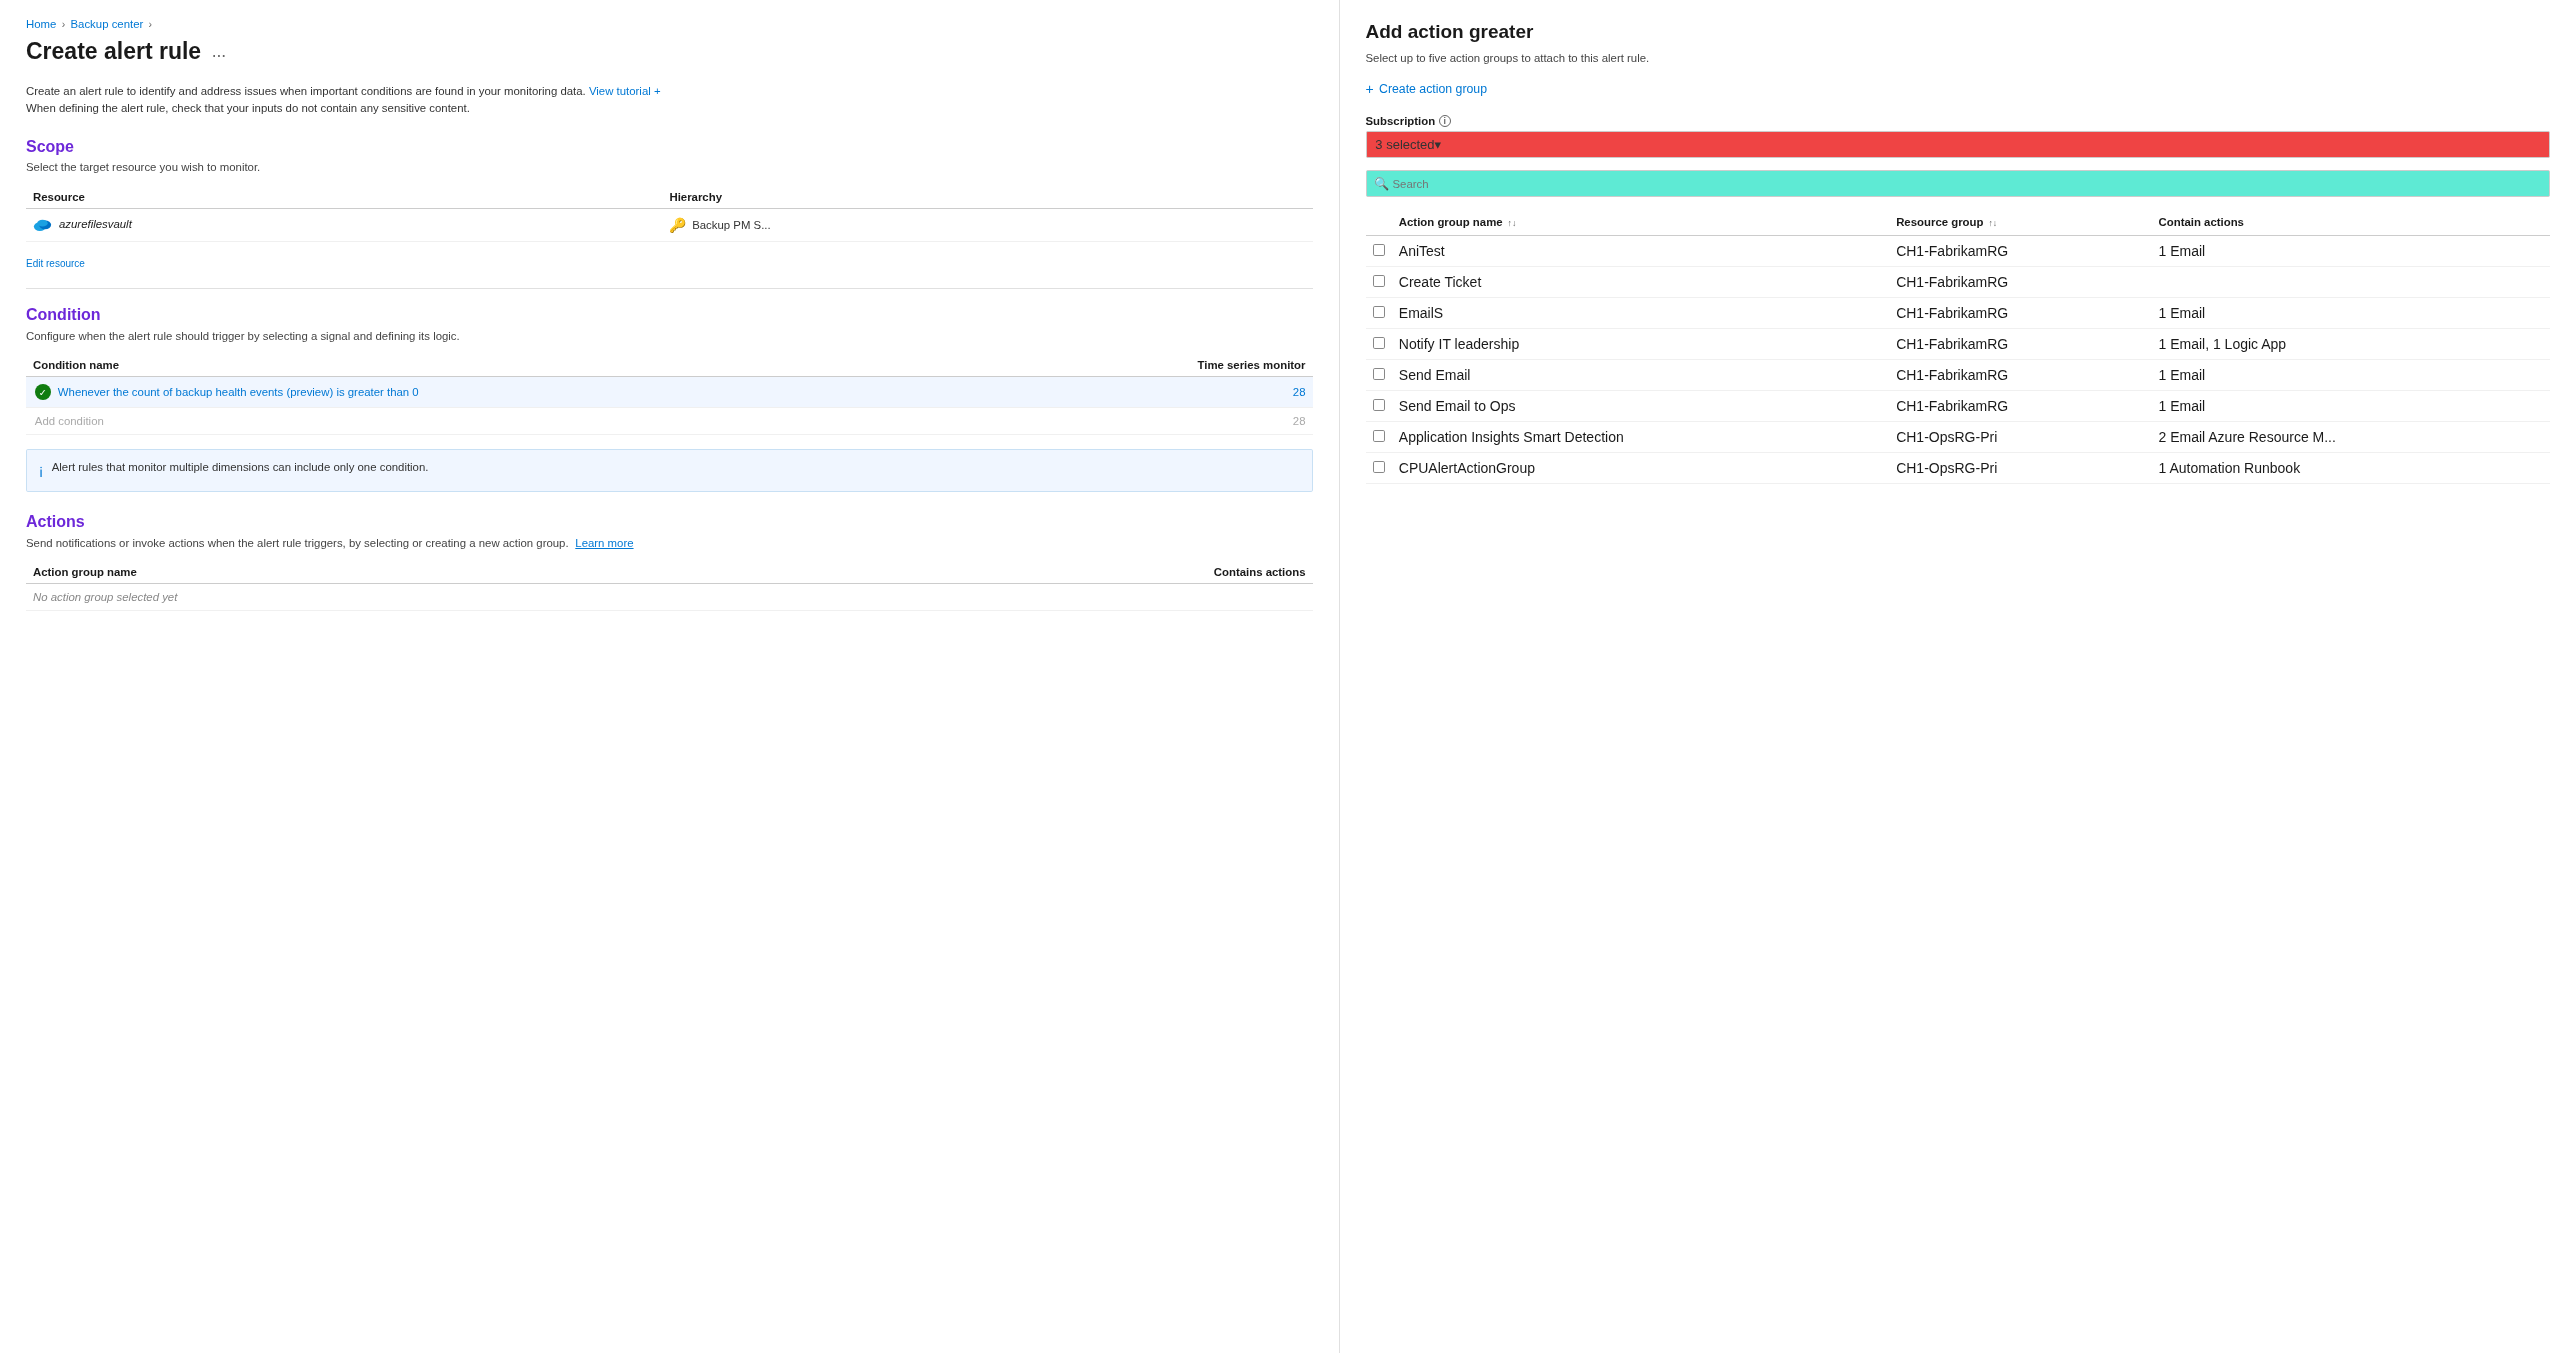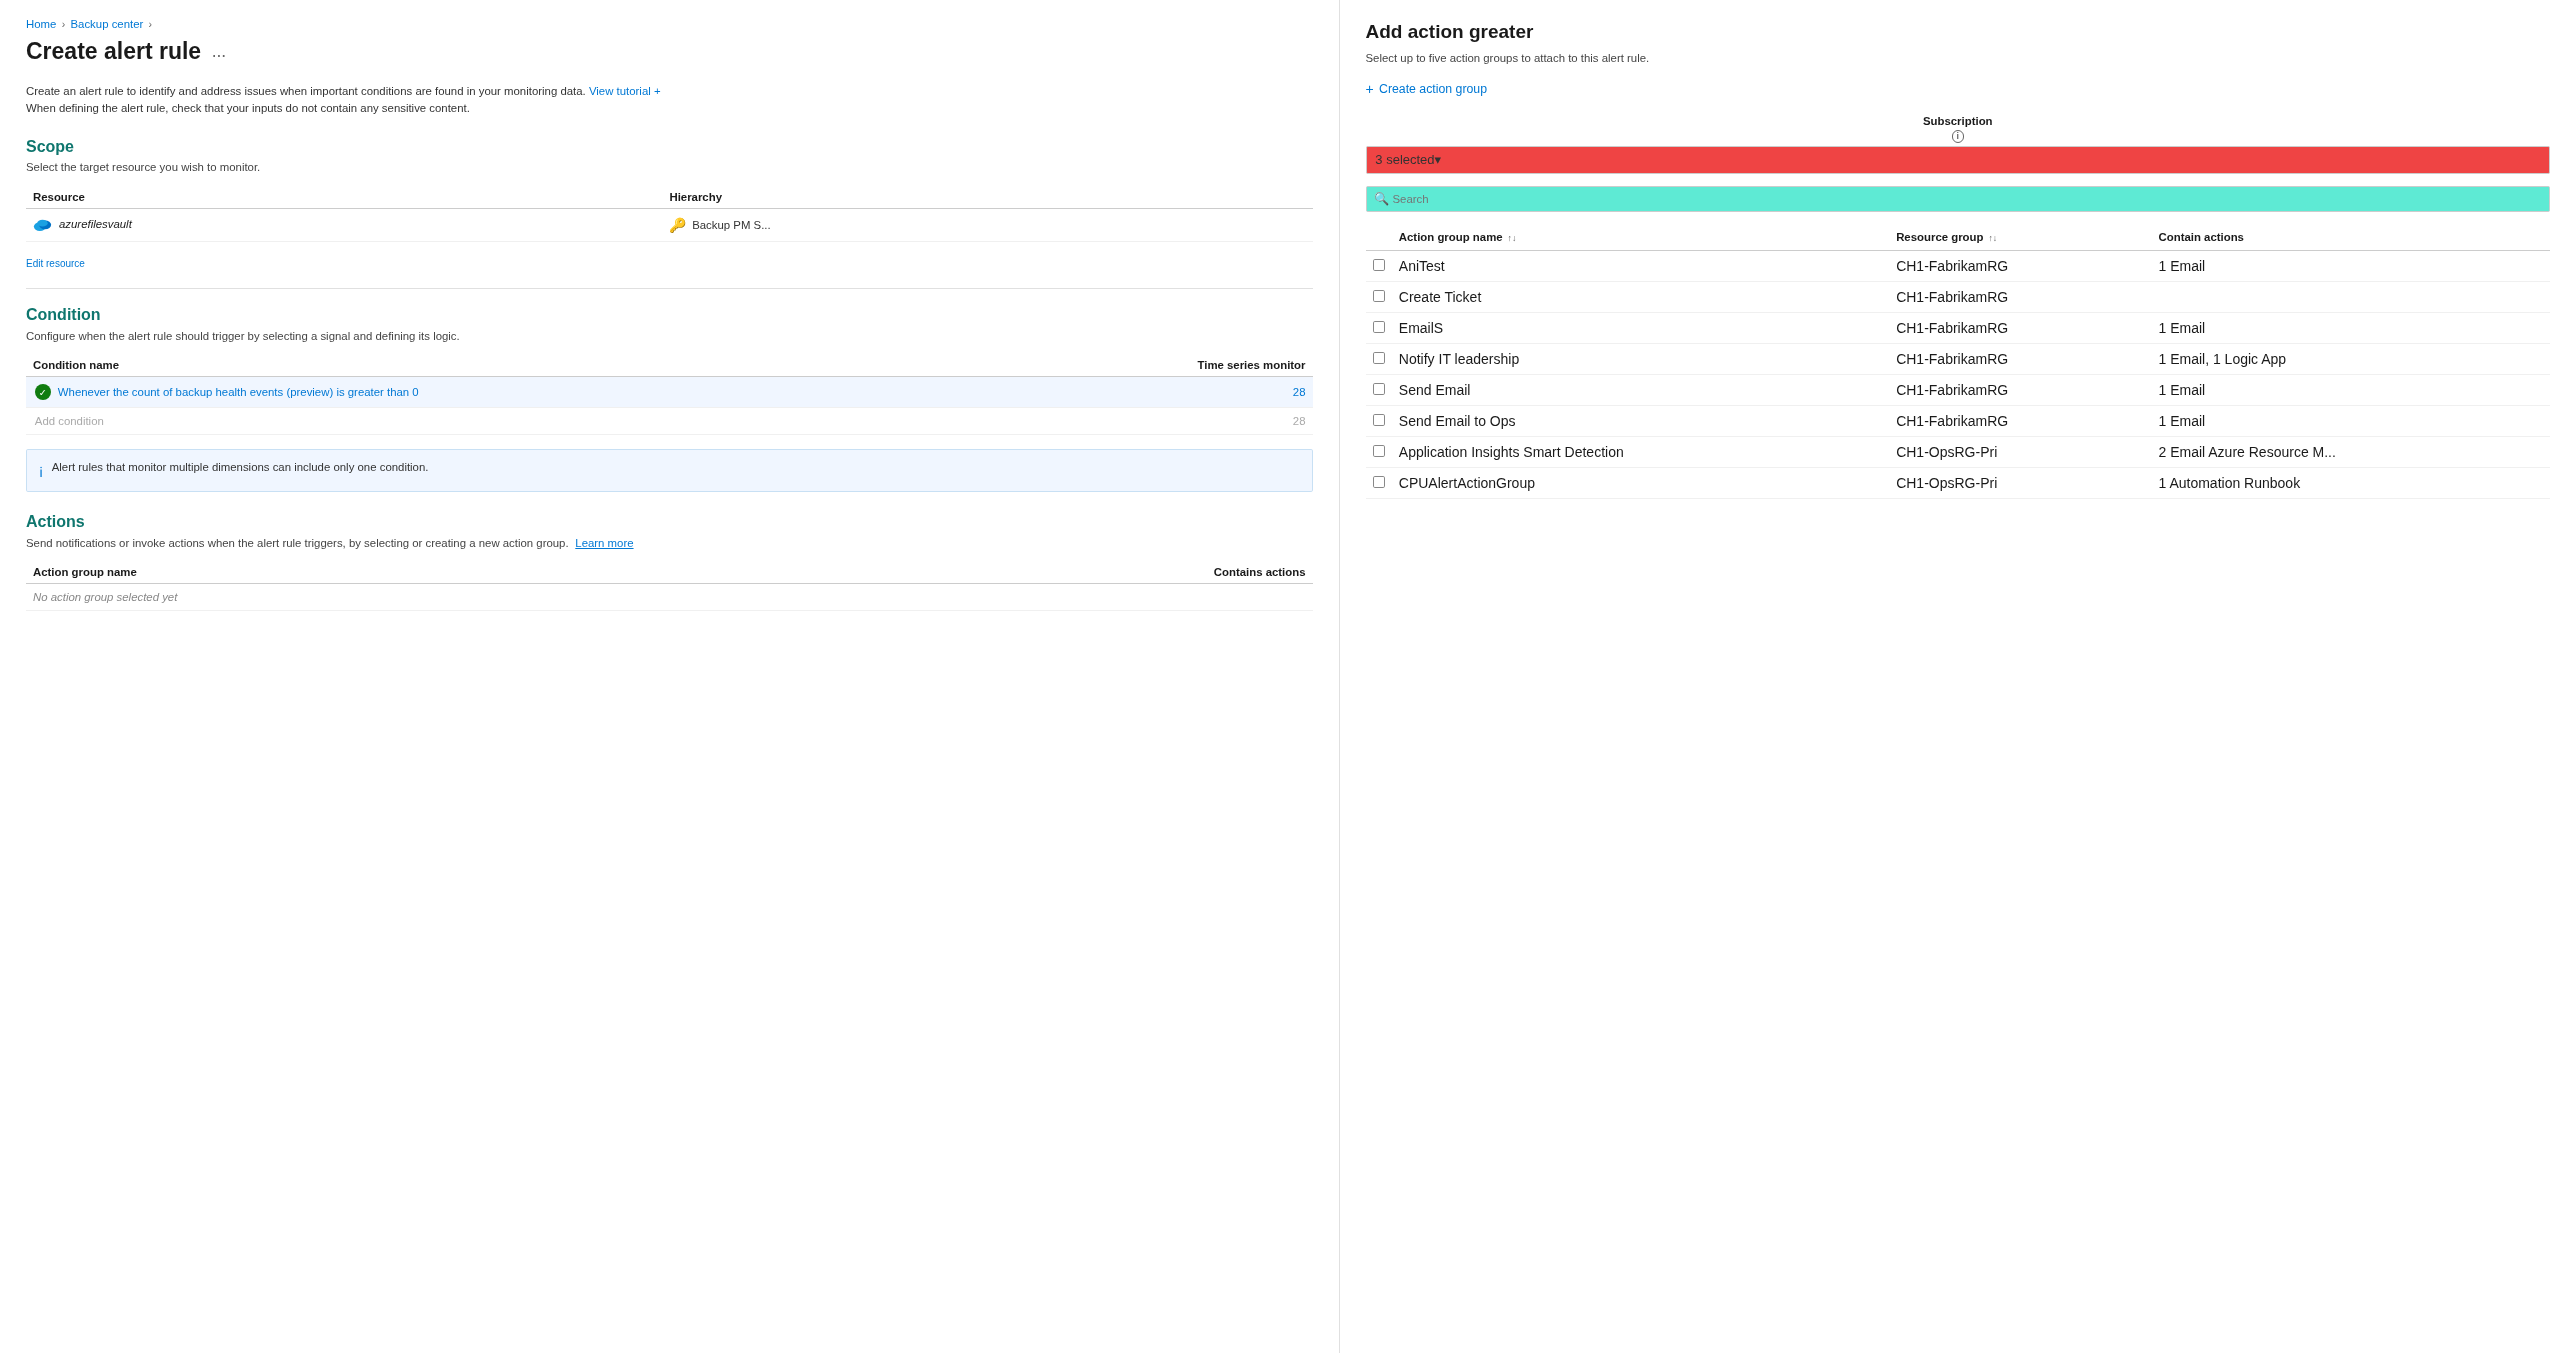--- a/index.html
+++ b/index.html
@@ -43,21 +43,21 @@
       margin-bottom: 21px;
       line-height: 1.5;
     }
     .intro-text a { color: #0078d4; text-decoration: none; }
 
     
     .section-title {
       font-size: 16px;
       font-weight: 600;
       margin-bottom: 5.3px;
-      color: #0f766e;
+      color: #6d28d9;
     }
     .section-desc {
       font-size: 11.4px;
       color: #444;
       margin-bottom: 12.3px;
     }
 
     
     .data-table {
       width: 100%;
@@ -194,21 +194,20 @@
 
     
     .field-label {
       font-size: 11.4px;
       font-weight: 600;
       color: #1a1a1a;
       margin-bottom: 3.5px;
       display: flex;
       align-items: center;
       gap: 3.5px;
-      flex-direction: column;
     }
     .info-circle {
       width: 12.3px;
       height: 12.3px;
       border: 0.9px solid #666;
       border-radius: 50%;
       display: inline-flex;
       align-items: center;
       justify-content: center;
       font-size: 8.8px;

